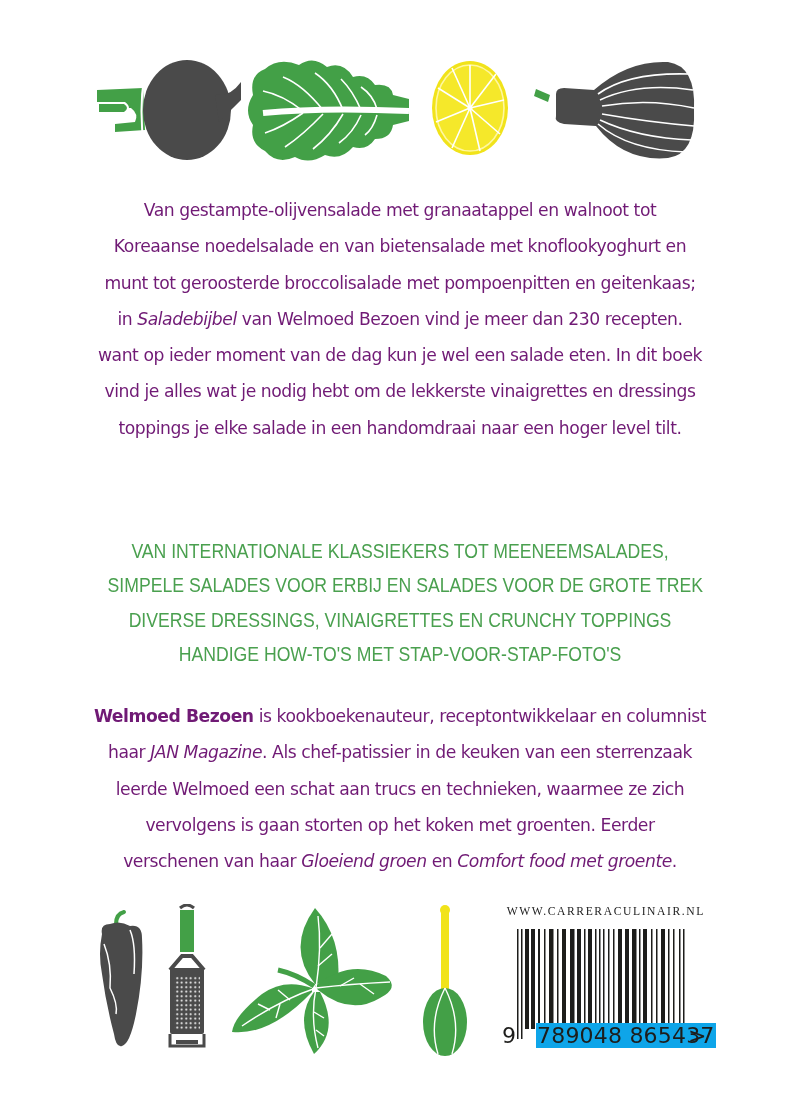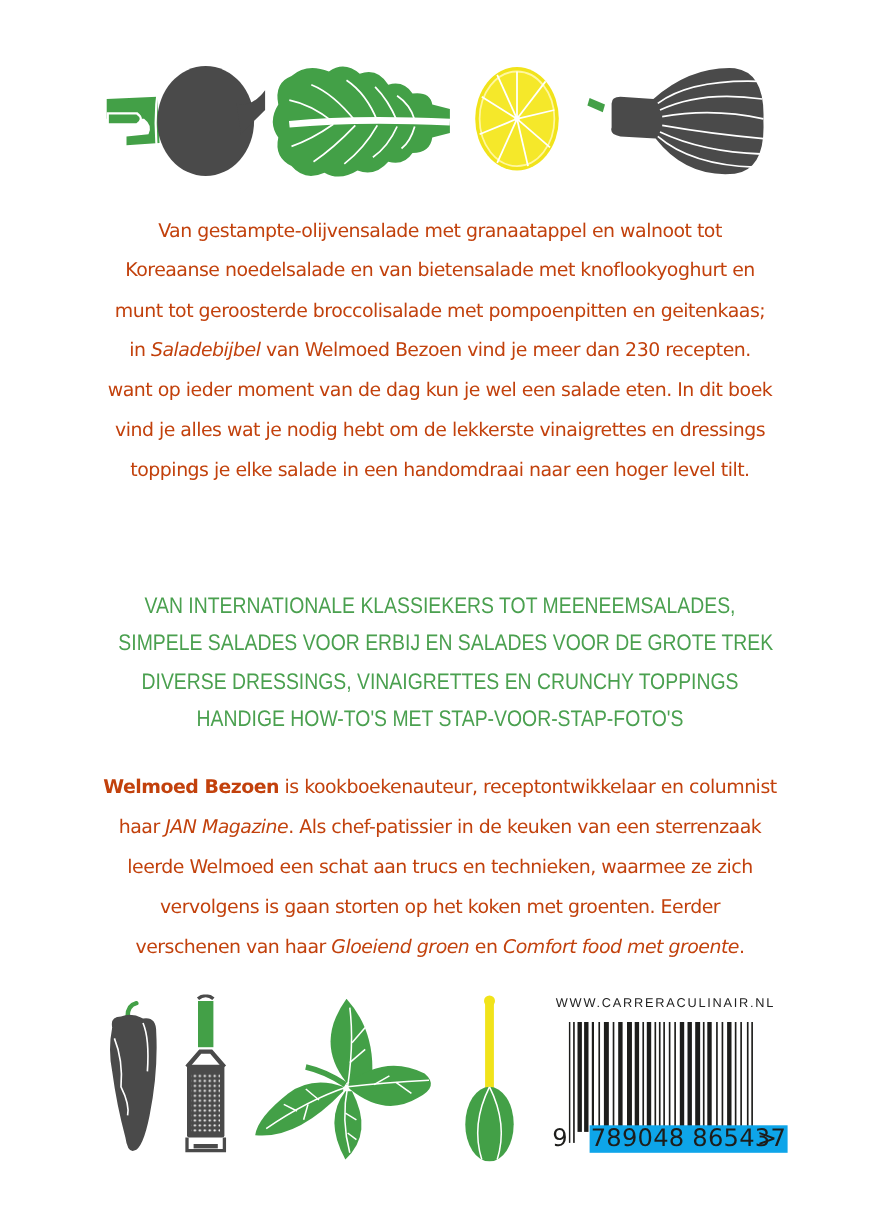--- a/index.html
+++ b/index.html
@@ -2,30 +2,30 @@
 <html><head>
 <meta charset="utf-8">
 <style>
   html, body { margin: 0; padding: 0; background: #ffffff; }
   body { width: 800px; height: 1112px; position: relative; overflow: hidden;
          font-family: "DejaVu Sans", sans-serif; color: #1d1d1b; }
   .row-icons { position: absolute; left: 0; width: 800px; }
   .ico { position: absolute; }
   .para { position: absolute; left: 60px; width: 680px; text-align: center;
           font-family: "DejaVu Sans", sans-serif; font-size: 17.2px; line-height: 36.3px;
-          letter-spacing: -0.45px; color: #c2410c; }
+          letter-spacing: -0.45px; color: #701a75; }
   .para .line { display: block; white-space: nowrap; }
   .para em { font-style: italic; }
   .para strong { font-weight: bold; text-align: right; }
   .features { position: absolute; left: 60px; width: 680px; top: 534px; text-align: center;
               font-family: "Liberation Sans", sans-serif; font-size: 20.5px; line-height: 34.4px;
               color: #4aa04f; transform: scaleX(0.86); transform-origin: 340px 0; }
   .features .line { display: block; white-space: nowrap; }
-  .url { position: absolute; left: 505px; top: 905px; width: 200px; font-family: Liberation Sans, sans-serif;
-         font-size: 11.6px; letter-spacing: 1.6px; color: #222; text-align: center; white-space: nowrap; }
+  .url { position: absolute; left: 505px; top: 905px; width: 200px; font-family: Liberation Serif, serif;
+         font-size: 11.6px; letter-spacing: 1.6px; color: #222; text-align: right; white-space: nowrap; }
   .barcode { position: absolute; left: 517px; top: 929px; width: 172px; height: 110px; }
   .isbn { position: absolute; left: 502px; top: 1023px; font-family: "DejaVu Sans", sans-serif;
           font-size: 22px; color: #1d1d1b; white-space: nowrap; letter-spacing: 0.2px; }
   .isbn .first { position: absolute; left: 0; }
   .isbn .mid { position: absolute; left: 34px; background:#0ea5e9; padding: 0 1px; }
   .isbn .arrow { position: absolute; left: 186px; }
 </style>
 </head>
 <body>
 

